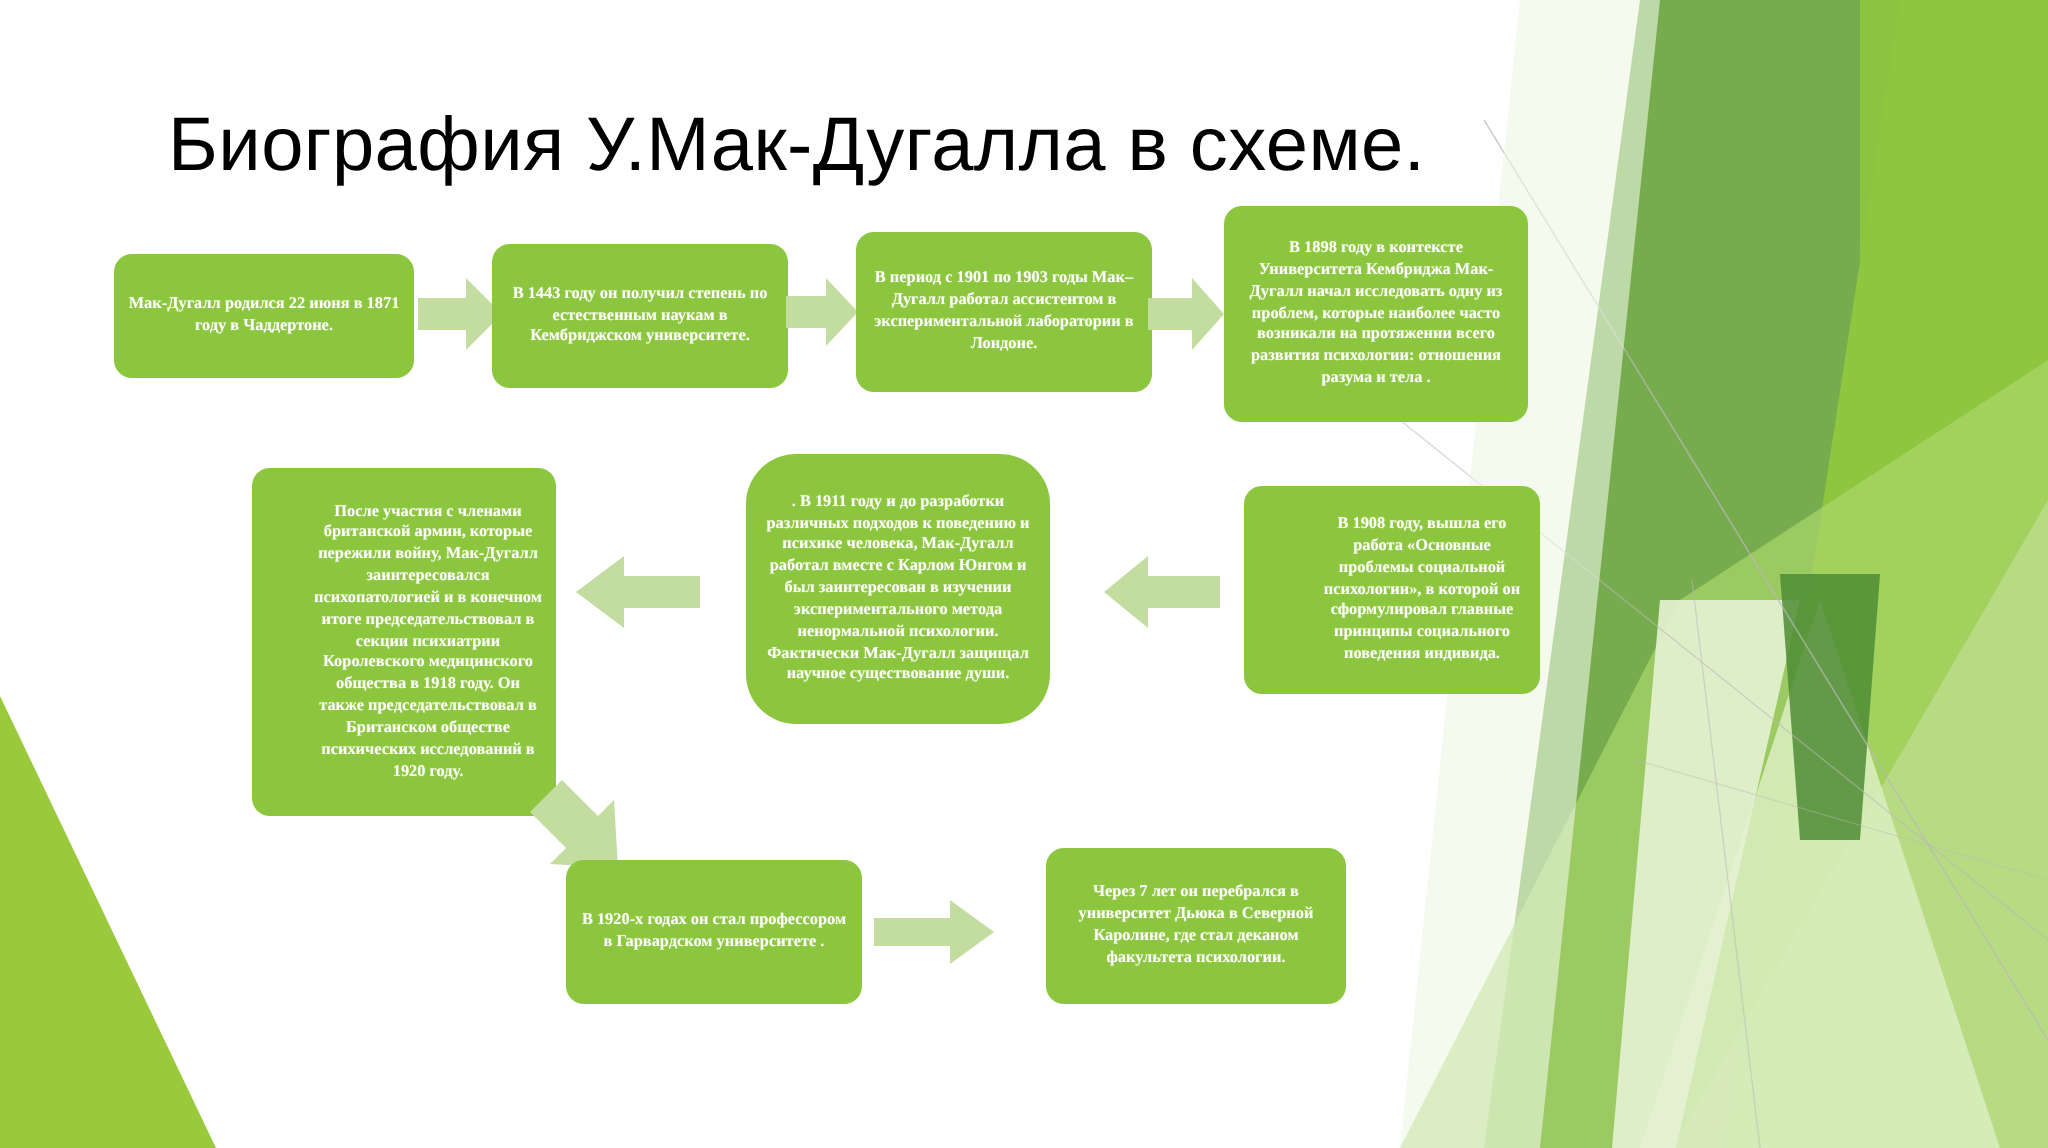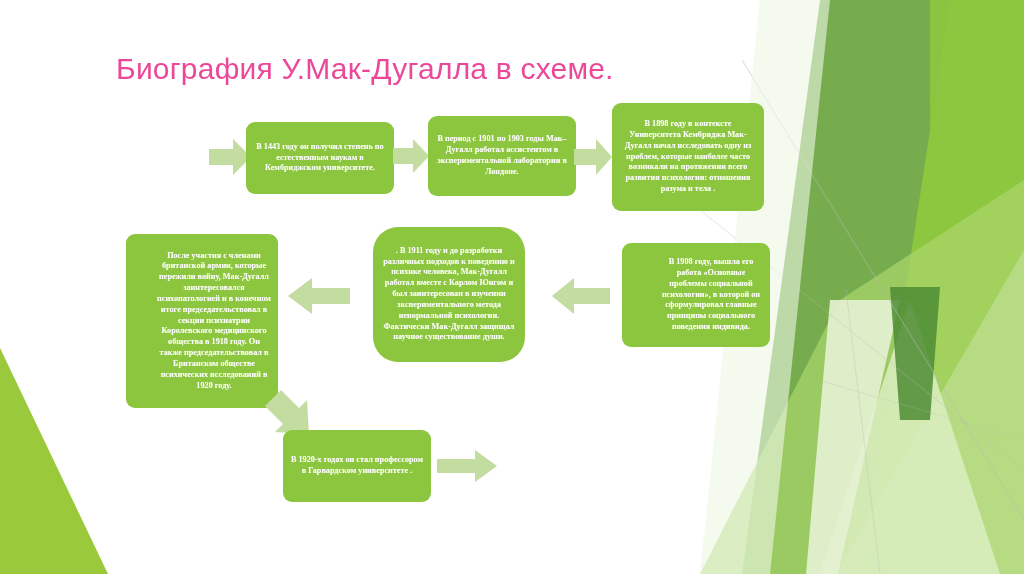--- a/index.html
+++ b/index.html
@@ -14,26 +14,26 @@
   #slide{
     position:absolute;left:0;top:0;width:1024px;height:574px;
     background:#ffffff;overflow:hidden;
   }
   #bg-decoration{
     position:absolute;left:0;top:0;width:1024px;height:574px;
     pointer-events:none;
   }
   #slide-title{
     position:absolute;
-    left:116px;top:52px;
+    left:84px;top:52px;
     width:700px;
     font-family:"Liberation Sans", sans-serif;
-    font-size:30px;
+    font-size:38px;
     font-weight:normal;
-    color:#ec4899;
+    color:#000000;
     letter-spacing:0.2px;
     white-space:nowrap;
   }
   .node{
     position:absolute;
     box-sizing:border-box;
     background:#8CC63E;
     border-radius:9px;
     color:#ffffff;
     font-family:"Liberation Serif", serif;
@@ -82,20 +82,23 @@
     <line x1="742" y1="60" x2="1024" y2="520" stroke="#B9B9B9" stroke-width="0.8" opacity="0.7"></line>
     <line x1="700" y1="210" x2="1024" y2="470" stroke="#B9B9B9" stroke-width="0.7" opacity="0.55"></line>
     <line x1="846" y1="290" x2="880" y2="574" stroke="#B9B9B9" stroke-width="0.7" opacity="0.5"></line>
     <line x1="818" y1="380" x2="1024" y2="440" stroke="#B9B9B9" stroke-width="0.6" opacity="0.45"></line>
 
     <polygon points="760,0 830,0 770,574 700,574" fill="#EFF6E5" opacity="0.6"></polygon>
   </svg>
 
   <div id="slide-title">Биография У.Мак-Дугалла в схеме.</div>
 
+  <div class="node" style="left:57px;  top:127px; width:150px; height:62px;">
+    <span>Мак-Дугалл родился 22 июня в 1871 году в Чаддертоне.</span>
+  </div>
 
   <div class="arrow" style="left:209px; top:139px; width:42px; height:36px;">
     <svg width="42" height="36" viewBox="0 0 42 36">
       <polygon points="0,10 24,10 24,0 42,18 24,36 24,26 0,26" fill="#C3DDA1"></polygon>
     </svg>
   </div>
 
   <div class="node" style="left:246px; top:122px; width:148px; height:72px;">
     <span>В 1443 году он получил степень по естественным наукам в Кембриджском университете.</span>
   </div>
@@ -153,14 +156,17 @@
   <div class="node" style="left:283px; top:430px; width:148px; height:72px;">
     <span>В 1920-х годах он стал профессором в Гарвардском университете .</span>
   </div>
 
   <div class="arrow" style="left:437px; top:450px; width:60px; height:32px;">
     <svg width="60" height="32" viewBox="0 0 60 32">
       <polygon points="0,9 38,9 38,0 60,16 38,32 38,23 0,23" fill="#C3DDA1"></polygon>
     </svg>
   </div>
 
+  <div class="node" style="left:523px; top:424px; width:150px; height:78px;">
+    <span>Через 7 лет он перебрался в университет Дьюка в Северной Каролине, где стал деканом факультета психологии.</span>
+  </div>
 
 </div>
 
 </body></html>

